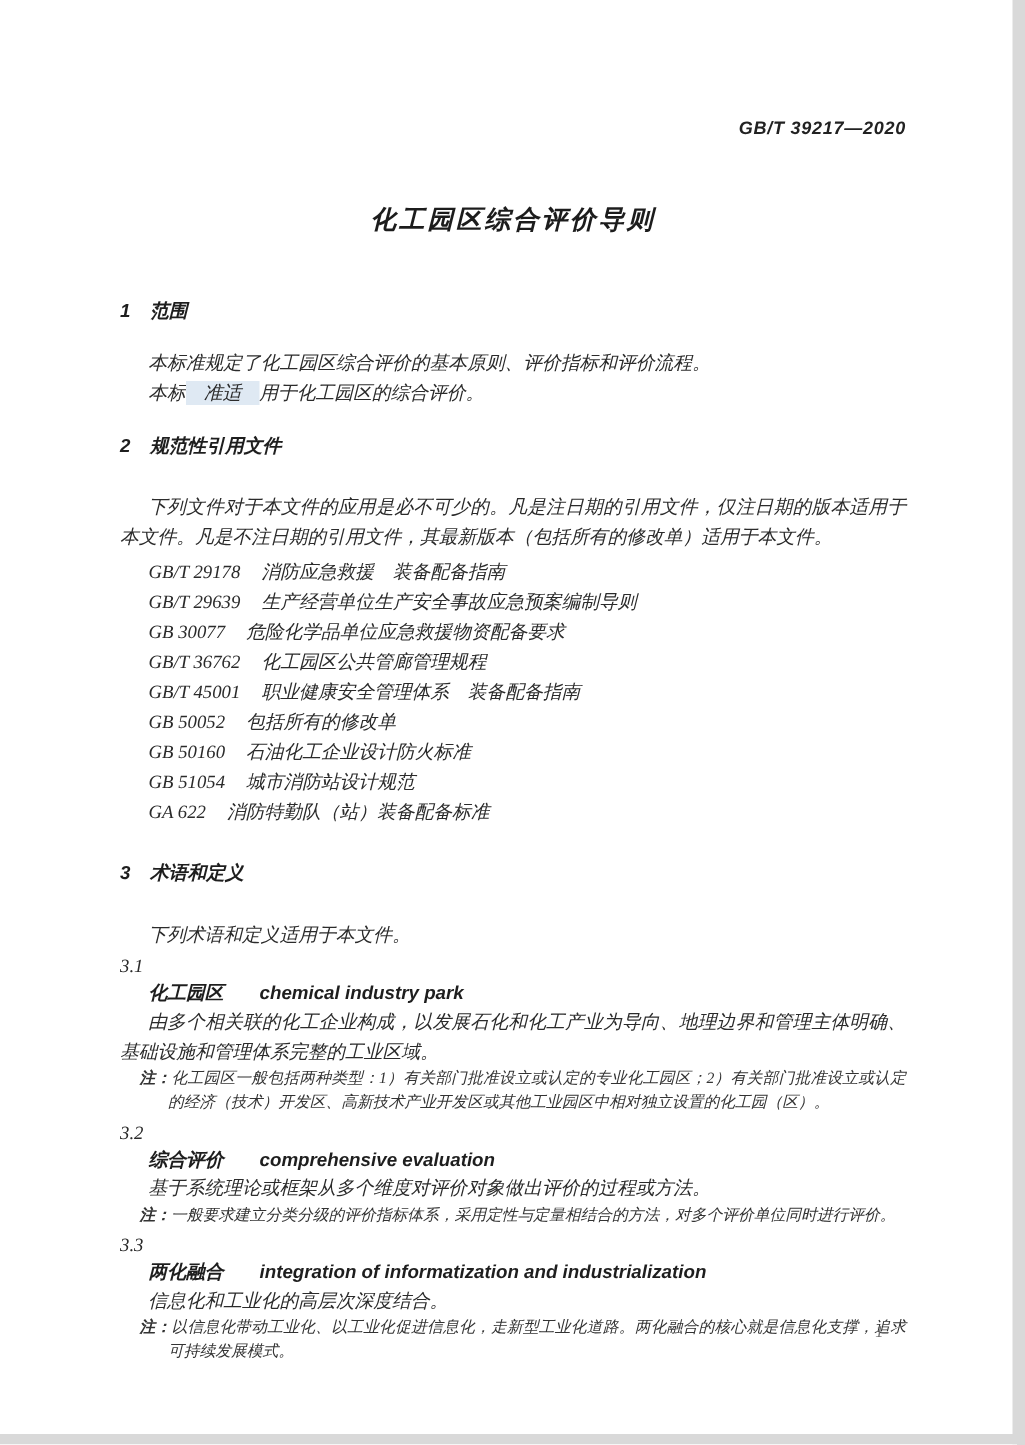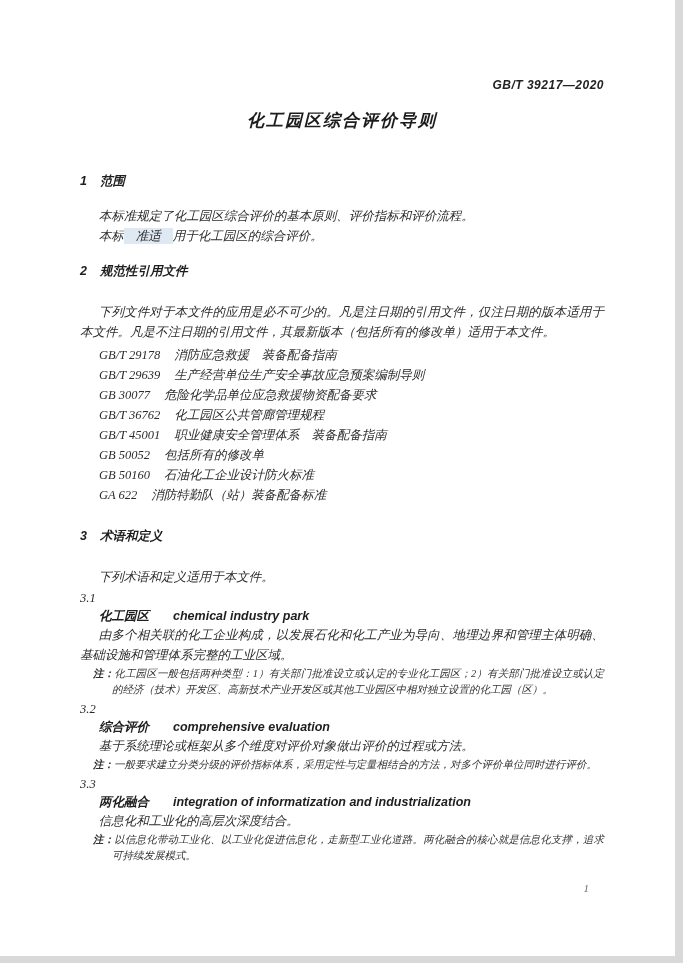--- a/index.html
+++ b/index.html
@@ -25,21 +25,21 @@
   .std-number {
     text-align: right;
     font-family: "Liberation Sans", sans-serif;
     font-weight: bold;
     font-size: 12px;
     line-height: 14px;
     color: #222;
     letter-spacing: 0.5px;
   }
   .doc-title {
-    margin-top: 18px;
+    margin-top: 44px;
     text-align: center;
     font-family: "Liberation Sans", sans-serif;
     font-weight: bold;
     font-size: 17px;
     line-height: 22px;
     letter-spacing: 2px;
     color: #1c1c1c;
   }
   .sec-h {
     font-family: "Liberation Sans", sans-serif;
@@ -122,20 +122,21 @@
     <div class="para mt14">下列文件对于本文件的应用是必不可少的。凡是注日期的引用文件，仅注日期的版本适用于本文件。凡是不注日期的引用文件，其最新版本（包括所有的修改单）适用于本文件。</div>
 
     <div class="ref-list">
       <div class="ref-line"><span class="ref-code">GB/T 29178</span><span>消防应急救援　装备配备指南</span></div>
       <div class="ref-line"><span class="ref-code">GB/T 29639</span><span>生产经营单位生产安全事故应急预案编制导则</span></div>
       <div class="ref-line"><span class="ref-code">GB 30077</span><span>危险化学品单位应急救援物资配备要求</span></div>
       <div class="ref-line"><span class="ref-code">GB/T 36762</span><span>化工园区公共管廊管理规程</span></div>
       <div class="ref-line"><span class="ref-code">GB/T 45001</span><span>职业健康安全管理体系　装备配备指南</span></div>
       <div class="ref-line"><span class="ref-code">GB 50052</span><span>包括所有的修改单</span></div>
       <div class="ref-line"><span class="ref-code">GB 50160</span><span>石油化工企业设计防火标准</span></div>
+      <div class="ref-line"><span class="ref-code">GB 51054</span><span>城市消防站设计规范</span></div>
       <div class="ref-line"><span class="ref-code">GA 622</span><span>消防特勤队（站）装备配备标准</span></div>
     </div>
 
     <div class="sec-h mt14">
       <span class="sec-num">3</span><span>术语和定义</span>
     </div>
     <div class="para mt14">下列术语和定义适用于本文件。</div>
 
     <div class="term-block">
       <div class="term-num">3.1</div>

